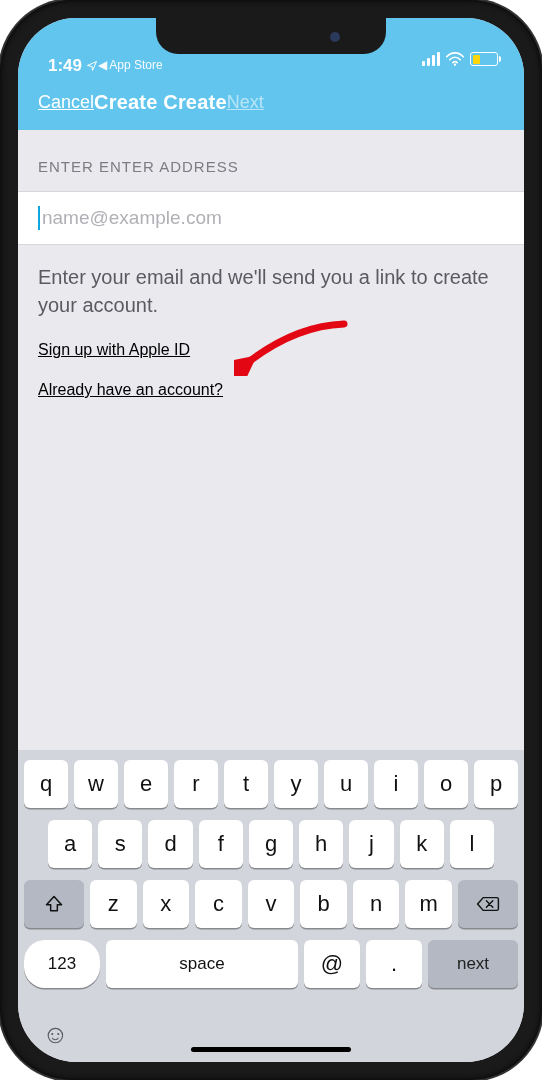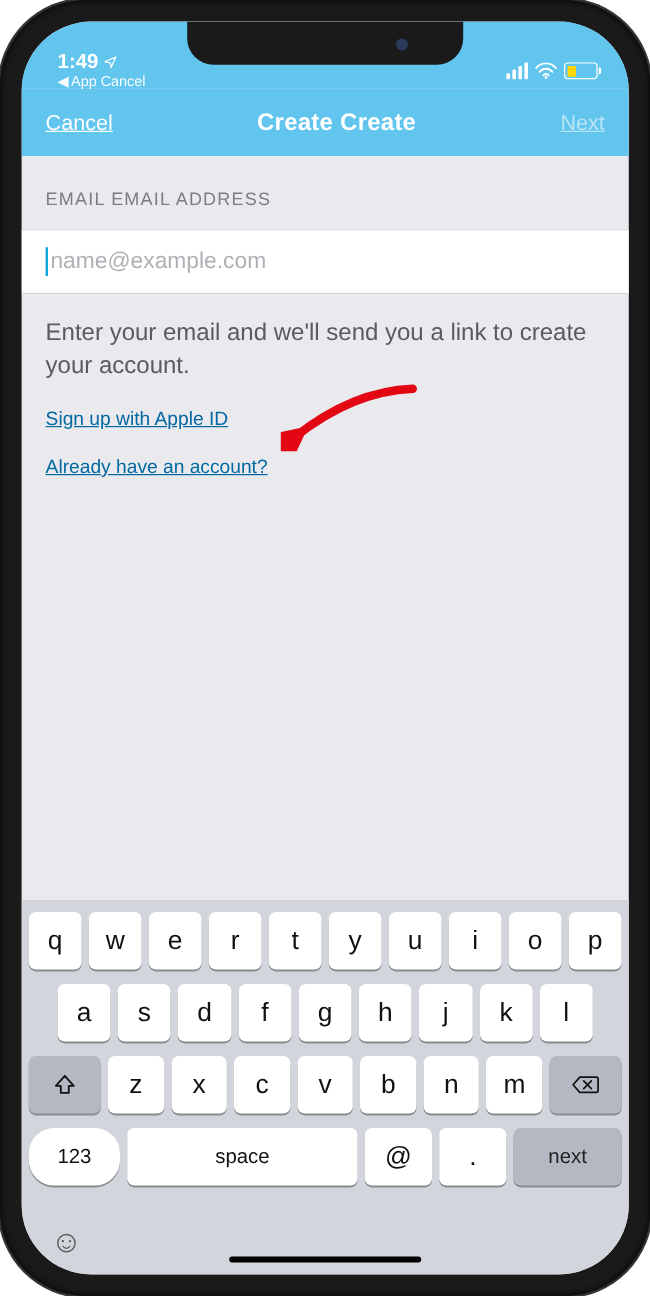--- a/index.html
+++ b/index.html
@@ -51,21 +51,21 @@
       height: 56px;
       background: #61c5ee;
       color: #fff;
       display: flex;
       align-items: flex-end;
       justify-content: space-between;
       padding: 0 26px 0 30px;
       font-size: 17px; font-weight: 600;
       position: relative;
     }
-    .sb-left { display:flex; flex-direction:column; align-items:flex-start; gap:0; }
+    .sb-left { display:flex; flex-direction:row; align-items:flex-start; gap:0; }
     .sb-time { display:flex; align-items:center; gap:4px; line-height:1; }
     .sb-back { font-size: 12px; font-weight: 400; display:flex; align-items:center; gap:2px; line-height:1; margin-top:2px; opacity:.95;}
     .sb-right { display:flex; align-items:center; gap:6px; padding-bottom:8px; }
     .sig-bars { display:flex; align-items:flex-end; gap:2px; }
     .sig-bars span { width:3px; background:#fff; border-radius:1px; }
     .sig-bars span:nth-child(1){height:5px}
     .sig-bars span:nth-child(2){height:8px}
     .sig-bars span:nth-child(3){height:11px}
     .sig-bars span:nth-child(4){height:14px}
     .wifi-svg { width:18px; height:14px; }
@@ -81,21 +81,21 @@
     .battery .fill{
       position:absolute; left:1.5px; top:1.5px;
       height:calc(100% - 3px); width:30%;
       background:#ffd60a; border-radius:1px;
     }
 
     
     .navbar {
       height: 56px;
       background: #61c5ee;
-      display:flex; align-items:center; justify-content:space-between;
+      display:flex; align-items:center; justify-content:flex-start;
       padding: 0 20px;
       color:#fff;
     }
     .nav-left, .nav-right { font-size:18px; text-decoration: underline; }
     .nav-right { opacity:.55; }
     .nav-title { font-size:20px; font-weight:700; letter-spacing:.2px; }
 
     
     .content { padding: 28px 20px 10px 20px; color:#444; }
     .section-header {
@@ -115,21 +115,21 @@
       animation: blink 1.1s steps(1) infinite;
     }
     @keyframes blink { 50%{opacity:0} }
     .input-wrap input{
       border:none; outline:none; background:transparent;
       font-size:19px; width:100%; color:#333;
     }
     .input-wrap input::placeholder{ color:#b0b0b6; }
 
     .hint { font-size:20px; color:#5a5a60; line-height:1.4; margin-top:18px; }
-    .link { color:#0369a1; text-decoration: underline; font-size:16px; display:inline-block; margin-top:22px; }
+    .link { color:#000000; text-decoration: underline; font-size:16px; display:inline-block; margin-top:22px; }
 
     
     .arrow {
       position:absolute;
       left: 216px; top: 298px;
       width: 120px; height: 60px;
       pointer-events:none;
       z-index: 30;
     }
 
@@ -180,21 +180,21 @@
     <div class="statusbar">
       <div class="sb-left">
         <div class="sb-time">
           <span>1:49</span>
           <svg width="12" height="12" viewBox="0 0 24 24">
             <path d="M3 11 L21 3 L13 21 L12 13 Z" fill="none" stroke="#fff" stroke-width="2" stroke-linejoin="round"></path>
           </svg>
         </div>
         <div class="sb-back">
           <span>◀</span>
-          <span>App Cancel</span>
+          <span>App Store</span>
         </div>
       </div>
       <div class="sb-right">
         <div class="sig-bars">
           <span></span>
             <span></span>
             <span></span>
             <span></span>
         </div>
         <svg class="wifi-svg" viewBox="0 0 24 18">
@@ -209,21 +209,21 @@
       </div>
     </div>
 
     <div class="navbar">
       <span class="nav-left">Cancel</span>
       <span class="nav-title">Create Create</span>
       <span class="nav-right">Next</span>
     </div>
 
     <div class="content">
-      <div class="section-header">EMAIL EMAIL ADDRESS</div>
+      <div class="section-header">ENTER ENTER ADDRESS</div>
 
       <div class="input-wrap">
         <span class="cursor"></span>
         <input type="text" placeholder="name@example.com" style="">
       </div>
 
       <div class="hint">Enter your email and we'll send you a link to create your account.</div>
 
       <a class="link">Sign up with Apple ID</a><br>
       <a class="link">Already have an account?</a>

